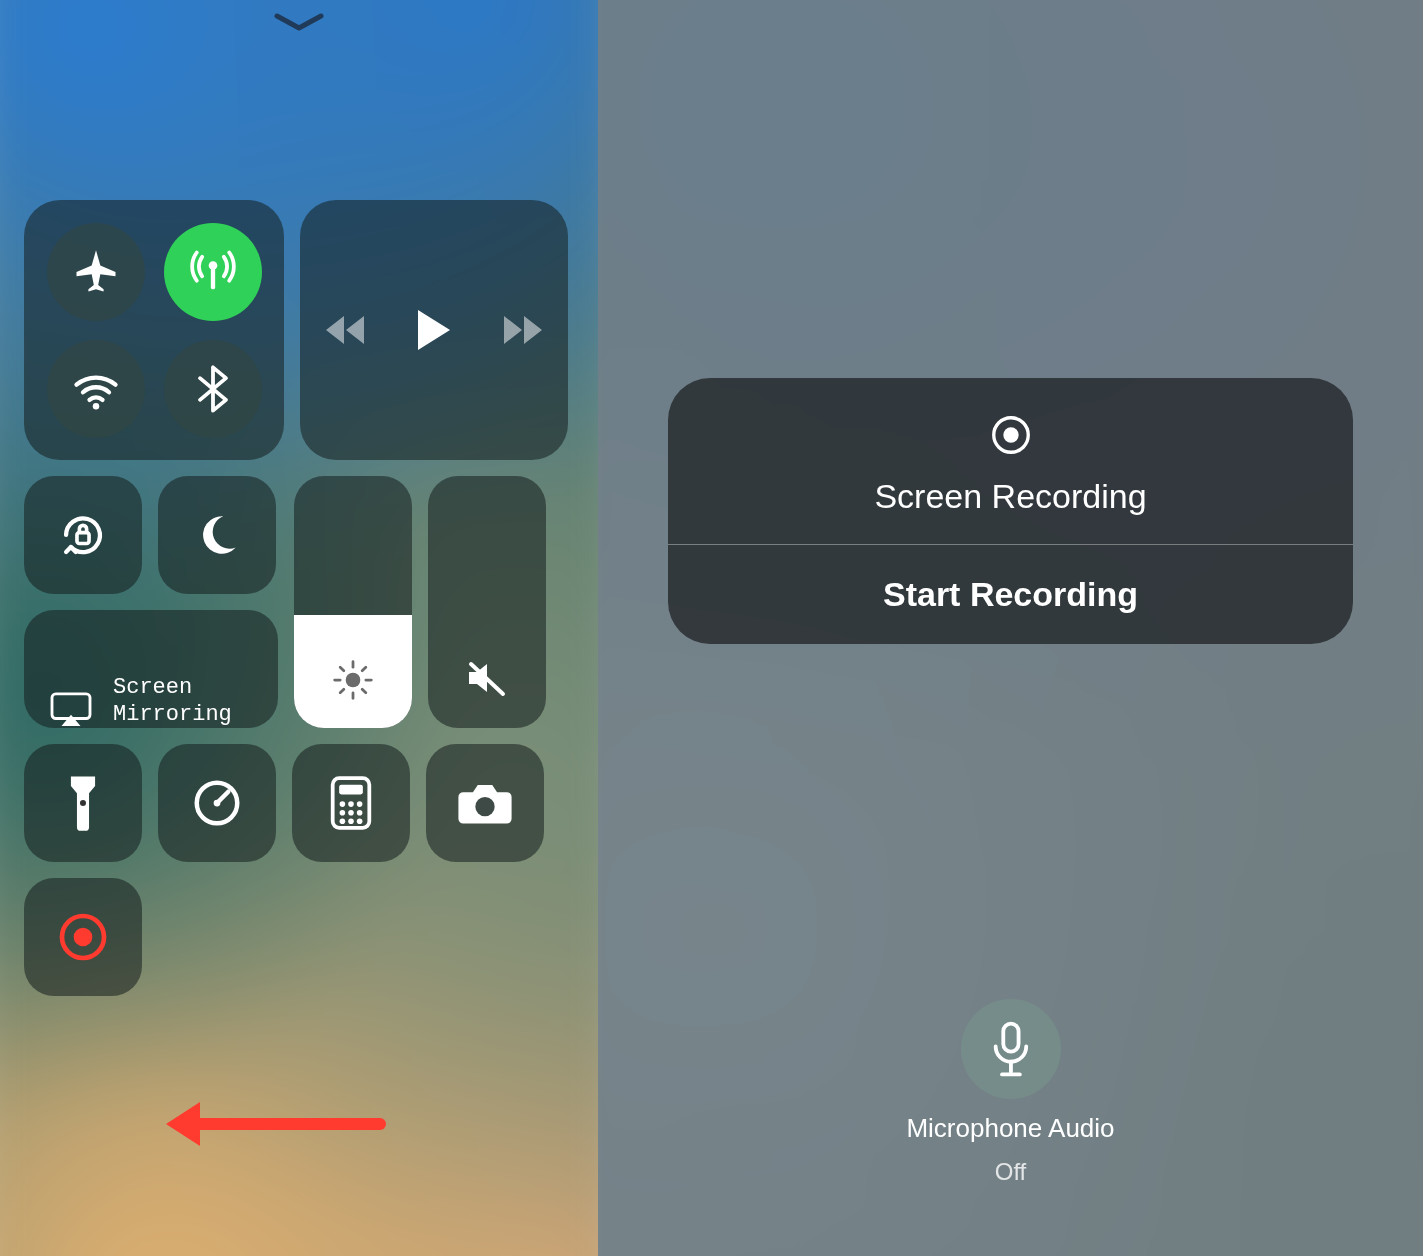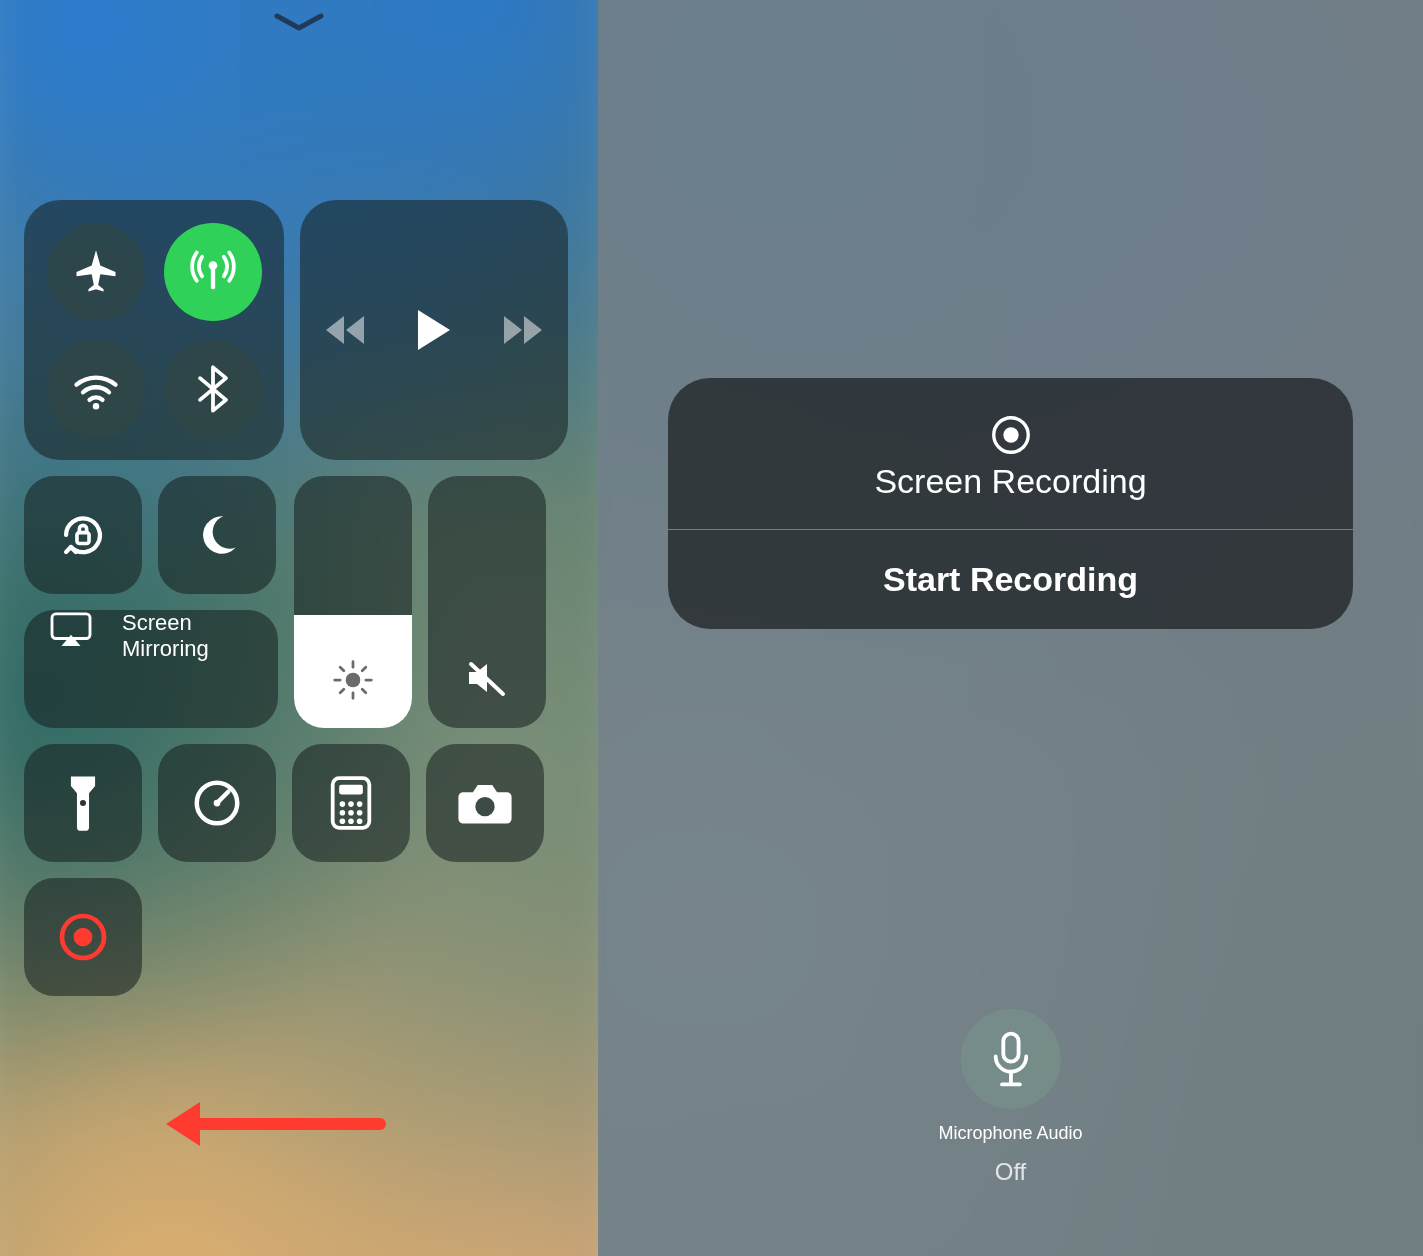--- a/index.html
+++ b/index.html
@@ -81,22 +81,23 @@
     width: 268px; height: 260px;
     border-radius: 36px;
     display:flex; align-items:center; justify-content:center;
     gap: 42px;
   }
   .media .ctrl { color: rgba(255,255,255,0.5); }
   .media .ctrl.play { color: #fff; }
 
   .mirror {
     width: 254px; height: 118px;
-    display:flex; align-items:flex-start; gap:28px;
+    display:flex; align-items:flex-end; gap:19px;
     padding: 0 24px;
+    font-family: Liberation Mono, monospace;
   }
   .mirror-text { color:#fff; font-size:22px; line-height:1.2; font-weight:400;}
 
   .slider {
     width: 118px; height: 252px;
     border-radius: 30px;
     background: rgba(20,30,30,0.55);
     position: relative; overflow:hidden;
     display:flex; align-items:flex-end; justify-content:center;
   }
@@ -120,42 +121,42 @@
     top: 378px;
     background: rgba(30,34,36,0.75);
     border-radius: 42px;
     color:#fff;
     overflow:hidden;
   }
   .rec-top {
     padding: 34px 20px 28px;
     text-align:center;
   }
-  .rec-title { font-size: 34px; font-weight: 400; margin-top: 4px; }
+  .rec-title { font-size: 34px; font-weight: 400; margin-top: 19px; }
   .rec-divider { height:1px; background: rgba(255,255,255,0.35);}
   .rec-bottom {
     padding: 30px 20px;
     text-align:center;
     font-size: 34px; font-weight: 700;
   }
 
   .mic-wrap {
     position:absolute;
     left:50%; transform:translateX(-50%);
     bottom: 70px;
     text-align:center;
     color:#fff;
   }
   .mic-circle {
     width: 100px; height:100px; border-radius:50%;
     background: rgba(120,150,140,0.55);
     margin: 0 auto 14px;
     display:flex; align-items:center; justify-content:center;
   }
-  .mic-label { font-size: 18px; font-weight:400; }
+  .mic-label { font-size: 26px; font-weight:400; }
   .mic-state { font-size: 24px; opacity: 0.8; margin-top:14px;}
 
   svg { display:block; }
 </style>
 </head>
 <body>
 
 <div class="phone phone-left">
   <div class="bg bg-left"></div>
   <div class="content">

